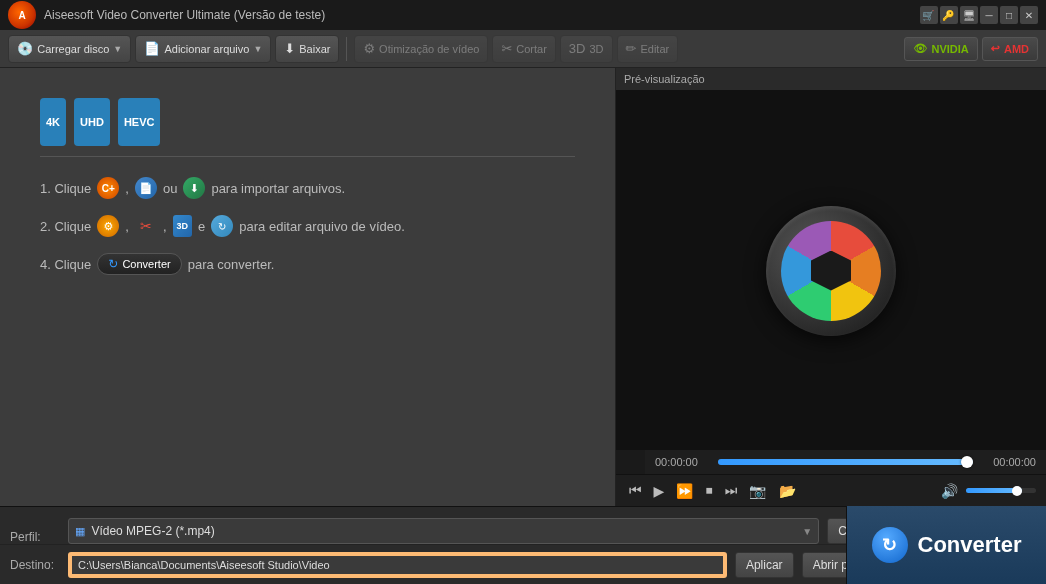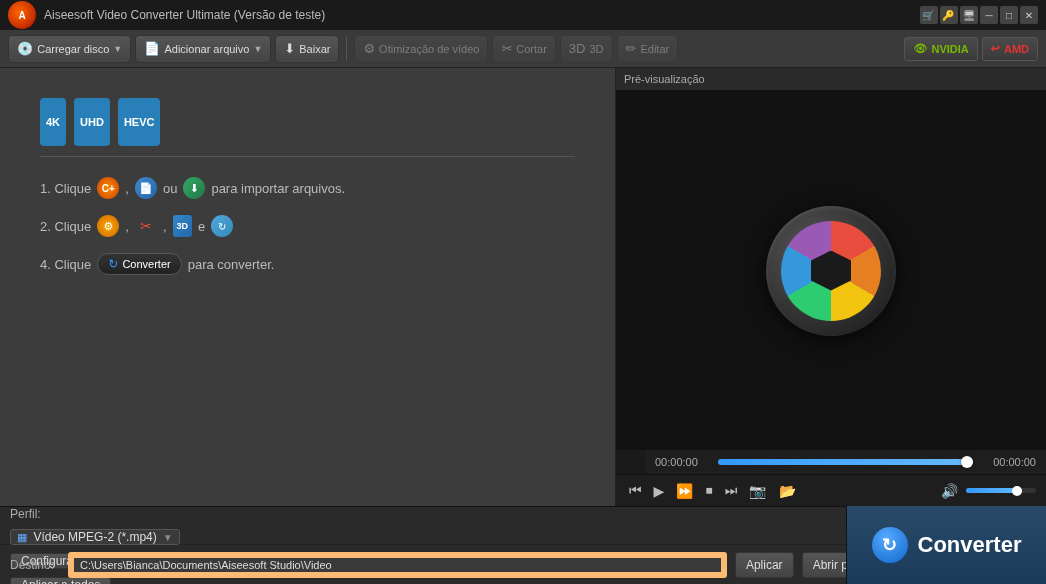--- a/index.html
+++ b/index.html
@@ -328,26 +328,25 @@
 
     
     #bottom-bar {
       height: 78px;
       background: #2a2a2a;
       border-top: 1px solid #111;
       padding: 0;
     }
     #bottom-row1 {
       display: flex;
-      align-items: flex-start;
+      align-items: flex-end;
       height: 38px;
       padding: 0 10px;
       border-bottom: 1px solid #222;
       gap: 8px;
-      flex-direction: column;
     }
     #bottom-row2 {
       display: flex;
       align-items: center;
       height: 40px;
       padding: 0 10px;
       gap: 8px;
     }
     .bottom-label {
       font-size: 12px;
@@ -377,21 +376,21 @@
       color: #ddd;
       font-size: 12px;
       cursor: pointer;
       padding: 0 10px;
       white-space: nowrap;
     }
     .dest-input {
       flex: 1;
       height: 26px;
       background: #3a3a3a;
-      border: 6px solid #fdba74;
+      border: 4px solid #fdba74;
       border-radius: 3px;
       color: #ddd;
       font-size: 11px;
       padding: 0 6px;
       display: flex; align-items: center;
     }
     .checkbox-area {
       display: flex;
       align-items: center;
       gap: 4px;
@@ -511,20 +510,21 @@
 
     <div class="intro-step">
       <span>2. Clique</span>
       <span class="step-icon icon-settings">⚙</span>
       <span>,</span>
       <span class="step-icon icon-cut">✂</span>
       <span>,</span>
       <span class="step-icon icon-3d">3D</span>
       <span>e</span>
       <span class="step-icon icon-rotate">↻</span>
+      <span>para editar arquivo de vídeo.</span>
     </div>
 
 
     <div class="intro-step">
       <span>4. Clique</span>
       <span class="convert-btn-inline">
         <span class="ci">↻</span>
         <span>Converter</span>
       </span>
       <span>para converter.</span>

